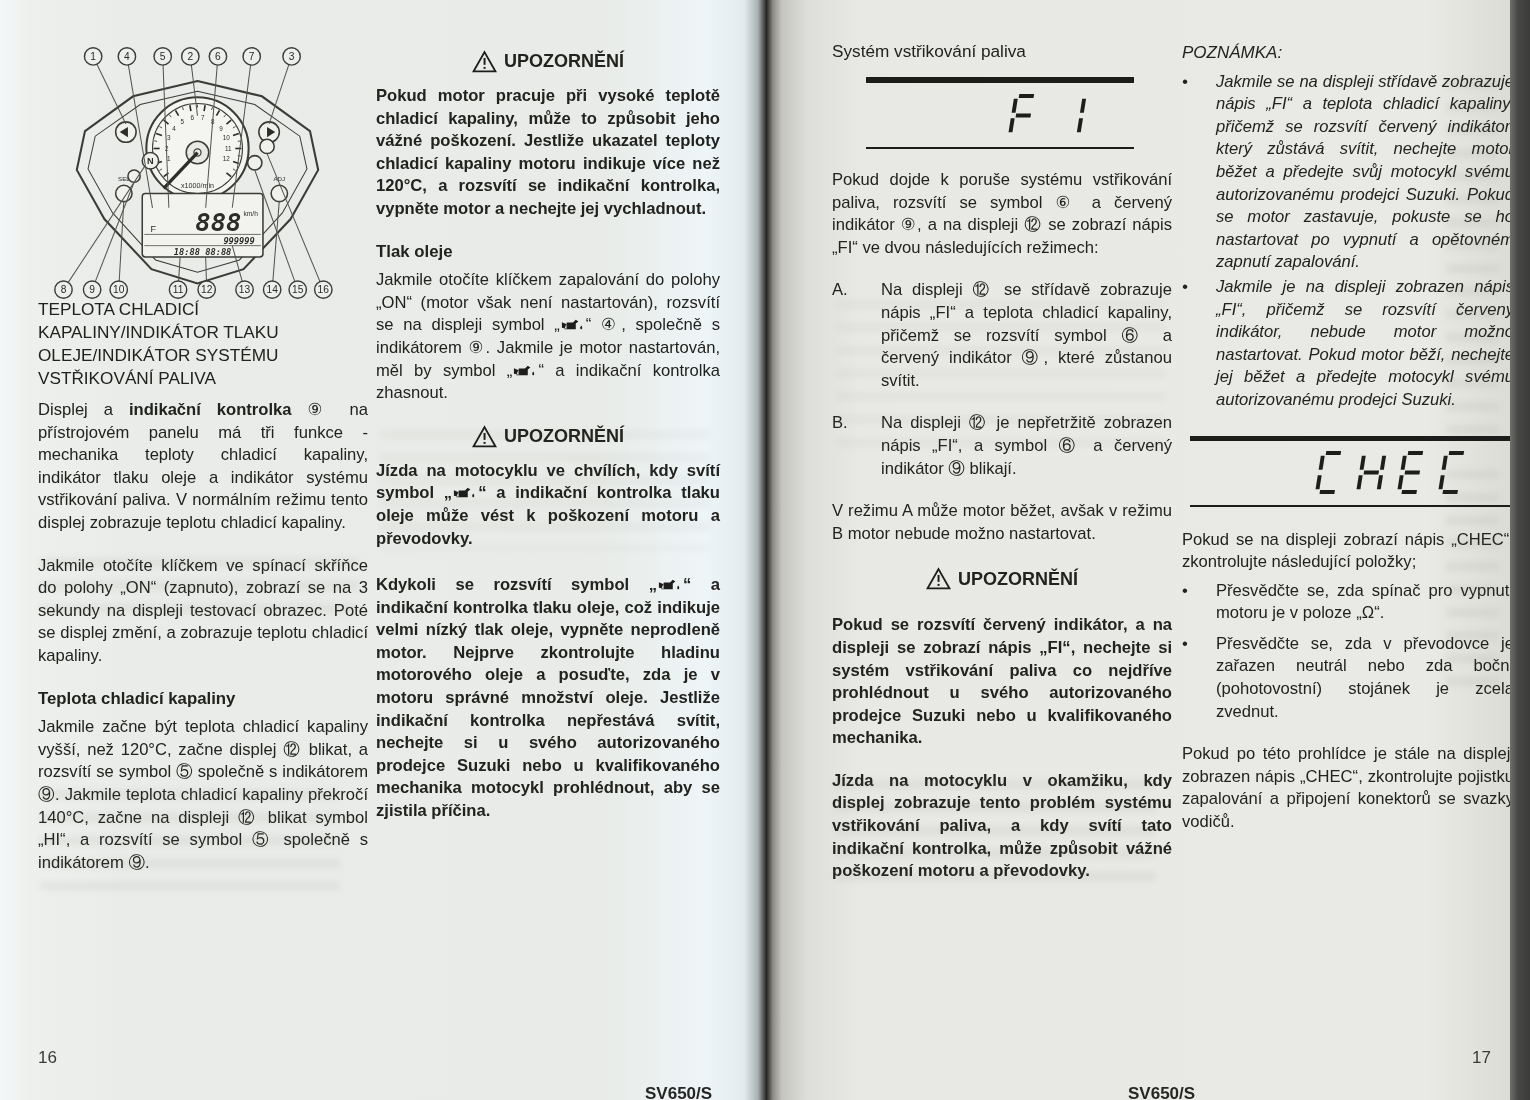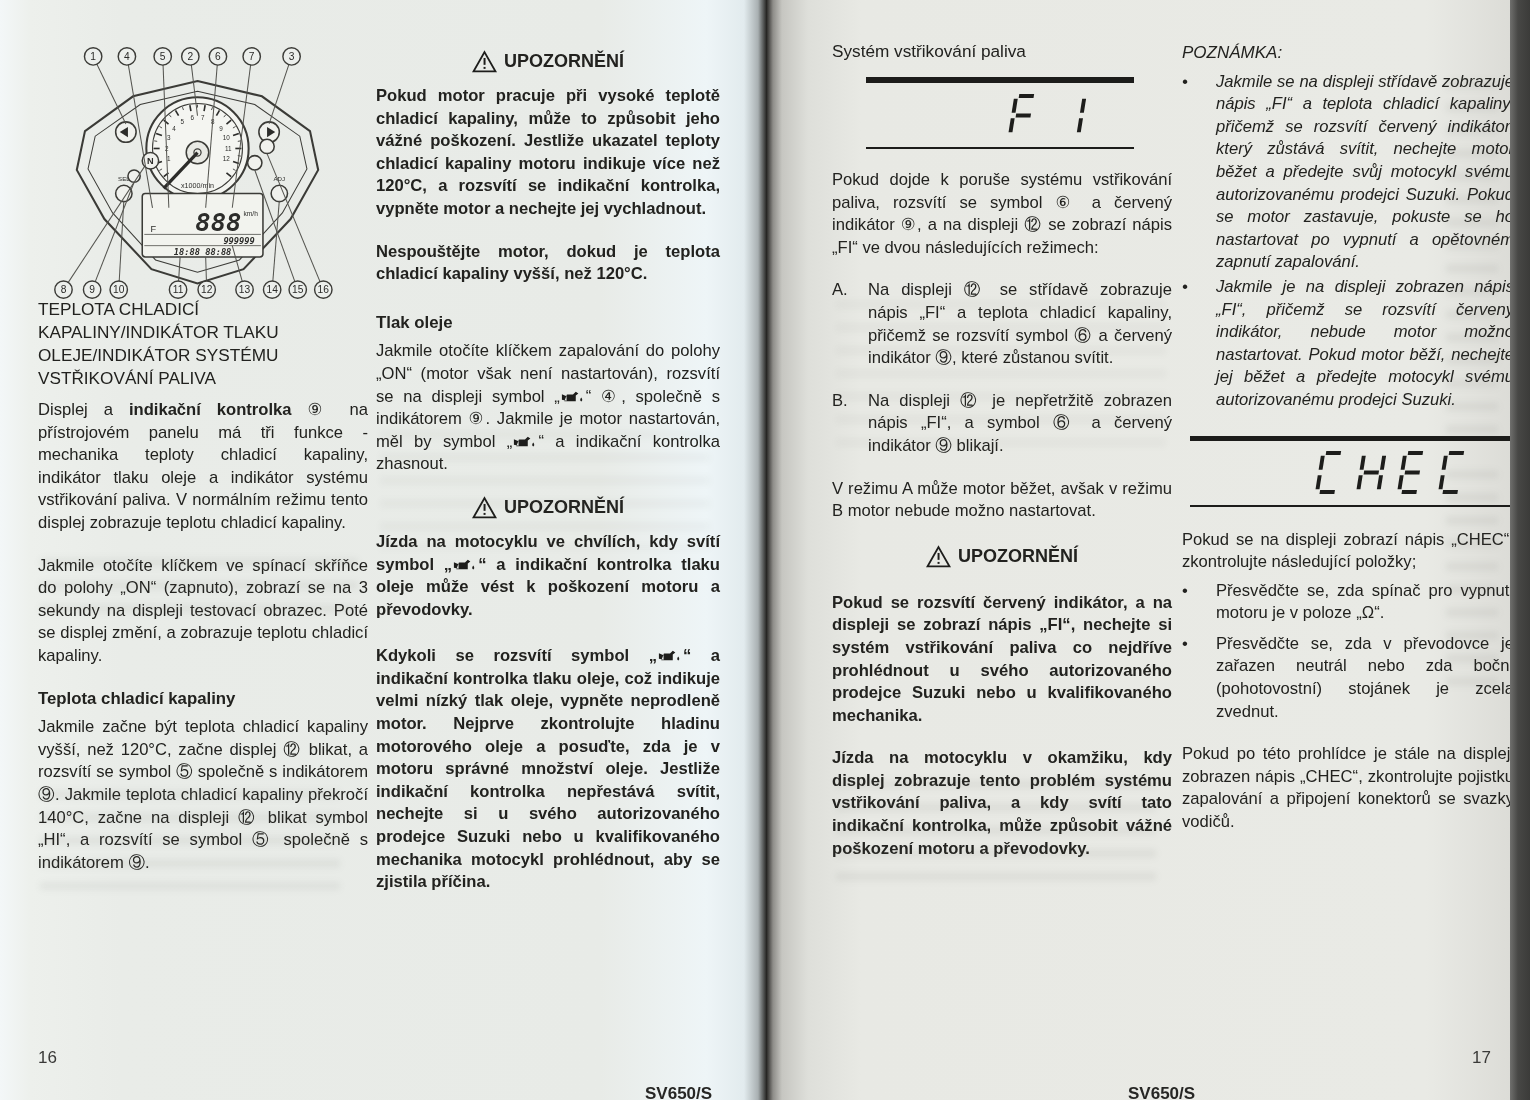--- a/index.html
+++ b/index.html
@@ -24,21 +24,21 @@
   .col p{margin:0 0 20px 0;}
   .b{font-weight:bold;}
   .it{font-style:italic;}
   h3.sec{font-size:17.2px;line-height:23px;font-weight:normal;margin:0 0 9px 0;text-align:left;}
   h4.sub{font-size:16.8px;font-weight:bold;margin:4px 0 6px 0;text-align:left;}
   .warn-head{display:flex;justify-content:center;align-items:center;gap:7px;
     font-weight:bold;font-size:18px;margin:6px 0 12px 0;}
   .warn-head svg{display:block;}
   .ablist .item{display:flex;margin:0 0 20px 0;}
   .ablist .lbl{flex:none;width:36px;font-size:16.6px;}
-  .ablist .txt{flex:1;text-align:justify;}
+  .ablist .txt{flex:1;text-align:justify;margin-left:13px;}
   .bullets .item{display:flex;margin:0 0 2px 0;}
   .bullets .lbl{flex:none;width:34px;}
   .bullets .txt{flex:1;text-align:justify;}
   .lcd-strip{border-top:6px solid #1c1c1a;border-bottom:2.5px solid #1c1c1a;
     height:64px;display:flex;align-items:center;justify-content:flex-end;background:transparent;}
   .fi-strip{margin:14px 38px 20px 34px;}
   .chec-strip{margin:24px 4px 22px 8px;}
   .seg-row{display:flex;gap:9px;padding-right:42px;}
   .fi-strip .seg-row{gap:16px;padding-right:48px;}
   .segch{height:43px;width:auto;display:block;}
@@ -200,21 +200,20 @@
   <div class="col" style="left:376px;top:44px;width:344px;">
     <div class="warn-head">
       <svg width="25" height="23" viewBox="0 0 24 22">
         <path d="M12 2 L22.5 20.5 H1.5 Z" fill="none" stroke="#1d1d1b" stroke-width="1.8"></path>
         <rect x="11.1" y="7.6" width="1.9" height="6.6" fill="#1d1d1b"></rect>
         <rect x="11.1" y="16.2" width="1.9" height="1.9" fill="#1d1d1b"></rect>
       </svg>
       <span>UPOZORNĚNÍ</span>
     </div>
     <p class="b">Pokud motor pracuje při vysoké teplotě chladicí kapaliny, může to způsobit jeho vážné poškození. Jestliže ukazatel teploty chladicí kapaliny motoru indikuje více než 120°C, a rozsvítí se indikační kontrolka, vypněte motor a nechejte jej vychladnout.</p>
-    <p class="b" style="margin-bottom:26px;">Nespouštějte motor, dokud je teplota chladicí kapaliny vyšší, než 120°C.</p>
     <h4 class="sub">Tlak oleje</h4>
     <p><span>Jakmile otočíte klíčkem zapalování do polohy „ON“ (motor však není nastartován), rozsvítí se na displeji symbol „</span><svg class="oilcan" viewBox="0 0 30 16">
           <path d="M8 5 h7 l3.2 -3.2 3 2.2 -3 2.4 v6.6 h-13.2 z M7.6 7 l-5.4 -2.2 v6.4 l5.4 1.2 z" fill="#1d1d1b"></path>
           <path d="M24.5 8.5 q2.4 3.4 0 4.6 q-2.4 -1.2 0 -4.6" fill="#1d1d1b"></path>
         </svg><span>“ ④, společně s indikátorem ⑨. Jakmile je motor nastartován, měl by symbol „</span><svg class="oilcan" viewBox="0 0 30 16">
           <path d="M8 5 h7 l3.2 -3.2 3 2.2 -3 2.4 v6.6 h-13.2 z M7.6 7 l-5.4 -2.2 v6.4 l5.4 1.2 z" fill="#1d1d1b"></path>
           <path d="M24.5 8.5 q2.4 3.4 0 4.6 q-2.4 -1.2 0 -4.6" fill="#1d1d1b"></path>
         </svg><span>“ a indikační kontrolka zhasnout.</span></p>
     <div class="warn-head">
       <svg width="25" height="23" viewBox="0 0 24 22">

